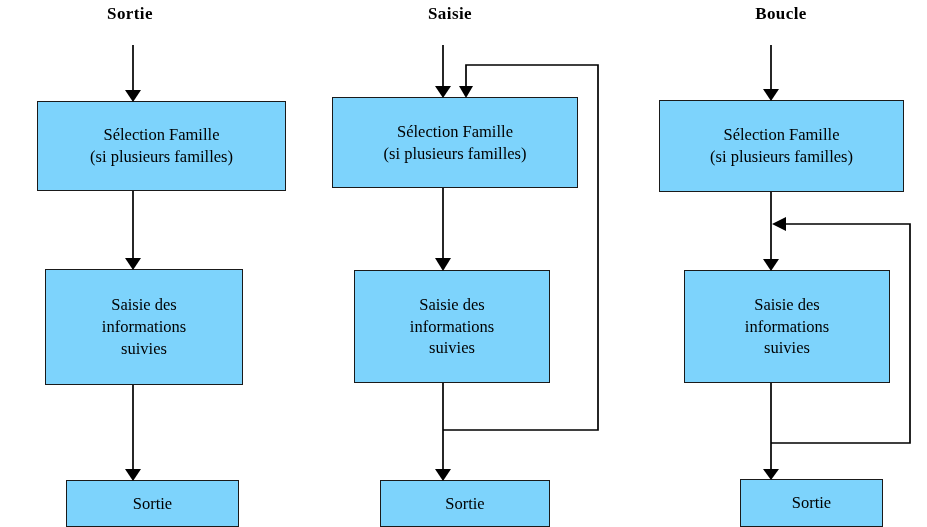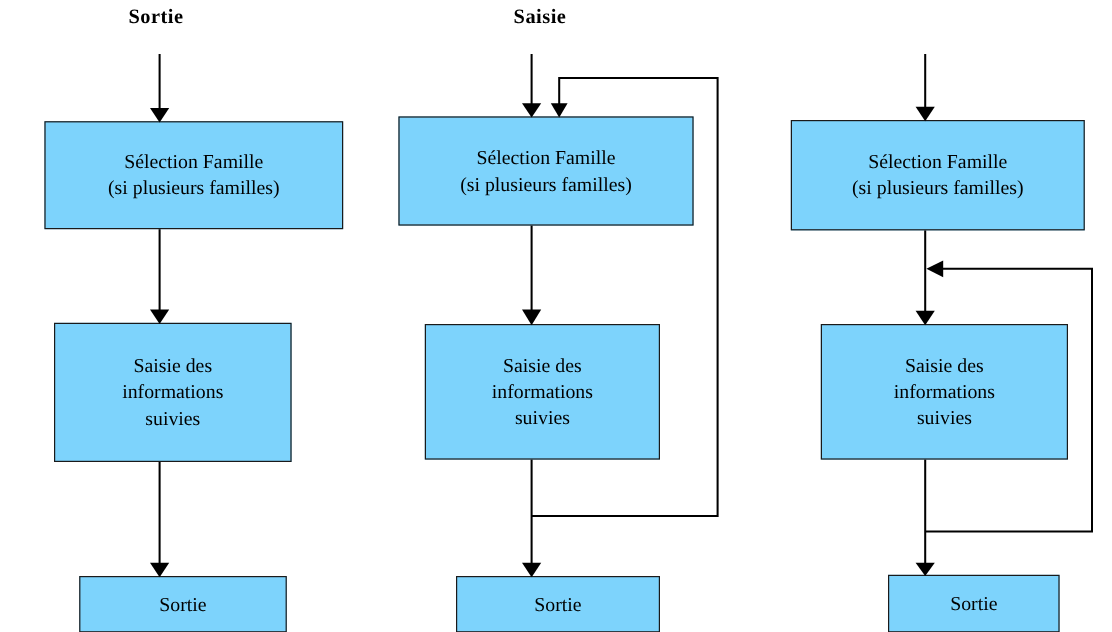--- a/index.html
+++ b/index.html
@@ -62,20 +62,21 @@
     stroke: none;
   }
 </style>
 </head>
 <body>
 
 <div id="canvas">
 
   <div class="col-title" style="left:0px; top:5px; width:260px;">Sortie</div>
   <div class="col-title" style="left:320px; top:5px; width:260px;">Saisie</div>
+  <div class="col-title" style="left:651px; top:5px; width:260px;">Boucle</div>
 
   <div class="node" style="left:37px; top:101px; width:249px; height:90px;">
     <span class="txt">Sélection Famille
 (si plusieurs familles)</span>
   </div>
   <div class="node" style="left:45px; top:269px; width:198px; height:116px;">
     <span class="txt">Saisie des
 informations
 suivies</span>
   </div>

